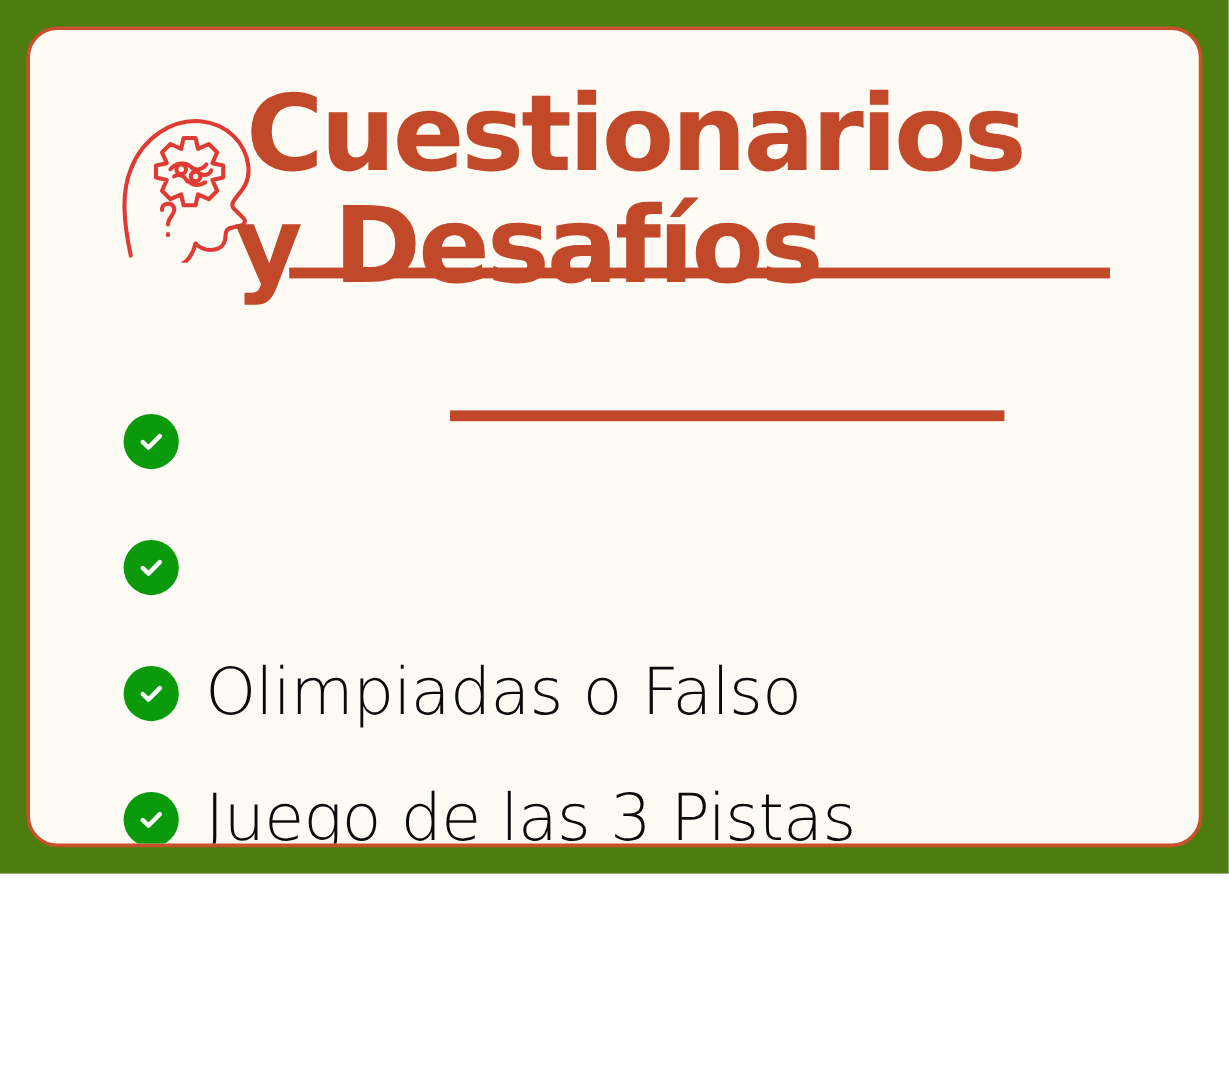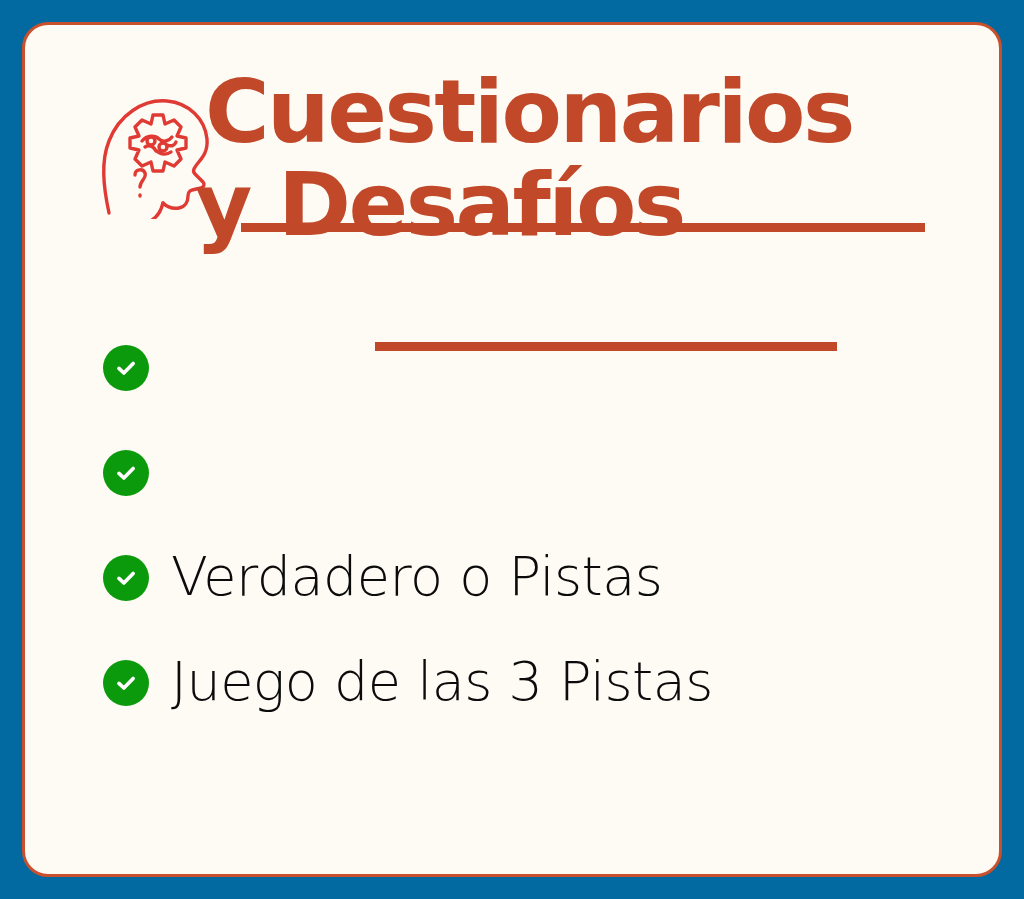--- a/index.html
+++ b/index.html
@@ -12,23 +12,23 @@
     width: 1024px;
     height: 899px;
     overflow: hidden;
     font-family: "Liberation Sans", sans-serif;
   }
 
   
   #card-frame {
     position: relative;
     width: 1024px;
-    height: 899px;
+    height: 728px;
     box-sizing: border-box;
-    background: #0369a1;
+    background: #4d7c0f;
     padding: 22px 22px 22px 22px;
   }
 
   
   #card-panel {
     position: relative;
     width: 100%;
     height: 100%;
     box-sizing: border-box;
     background: #FEFAF4;
@@ -214,21 +214,21 @@
           </svg>
         </span>
       </li>
 
       <li class="feature-item">
         <span class="check-badge">
           <svg viewBox="0 0 24 24" width="26" height="26" aria-hidden="true">
             <path d="M5.5 12.4 L10 16.6 L18.6 7.8" fill="none" stroke="#FFFFFF" stroke-width="3.4" stroke-linecap="round" stroke-linejoin="round"></path>
           </svg>
         </span>
-        <span class="feature-label">Verdadero o Pistas</span>
+        <span class="feature-label">Olimpiadas o Falso</span>
       </li>
 
       <li class="feature-item">
         <span class="check-badge">
           <svg viewBox="0 0 24 24" width="26" height="26" aria-hidden="true">
             <path d="M5.5 12.4 L10 16.6 L18.6 7.8" fill="none" stroke="#FFFFFF" stroke-width="3.4" stroke-linecap="round" stroke-linejoin="round"></path>
           </svg>
         </span>
         <span class="feature-label">Juego de las 3 Pistas</span>
       </li>

